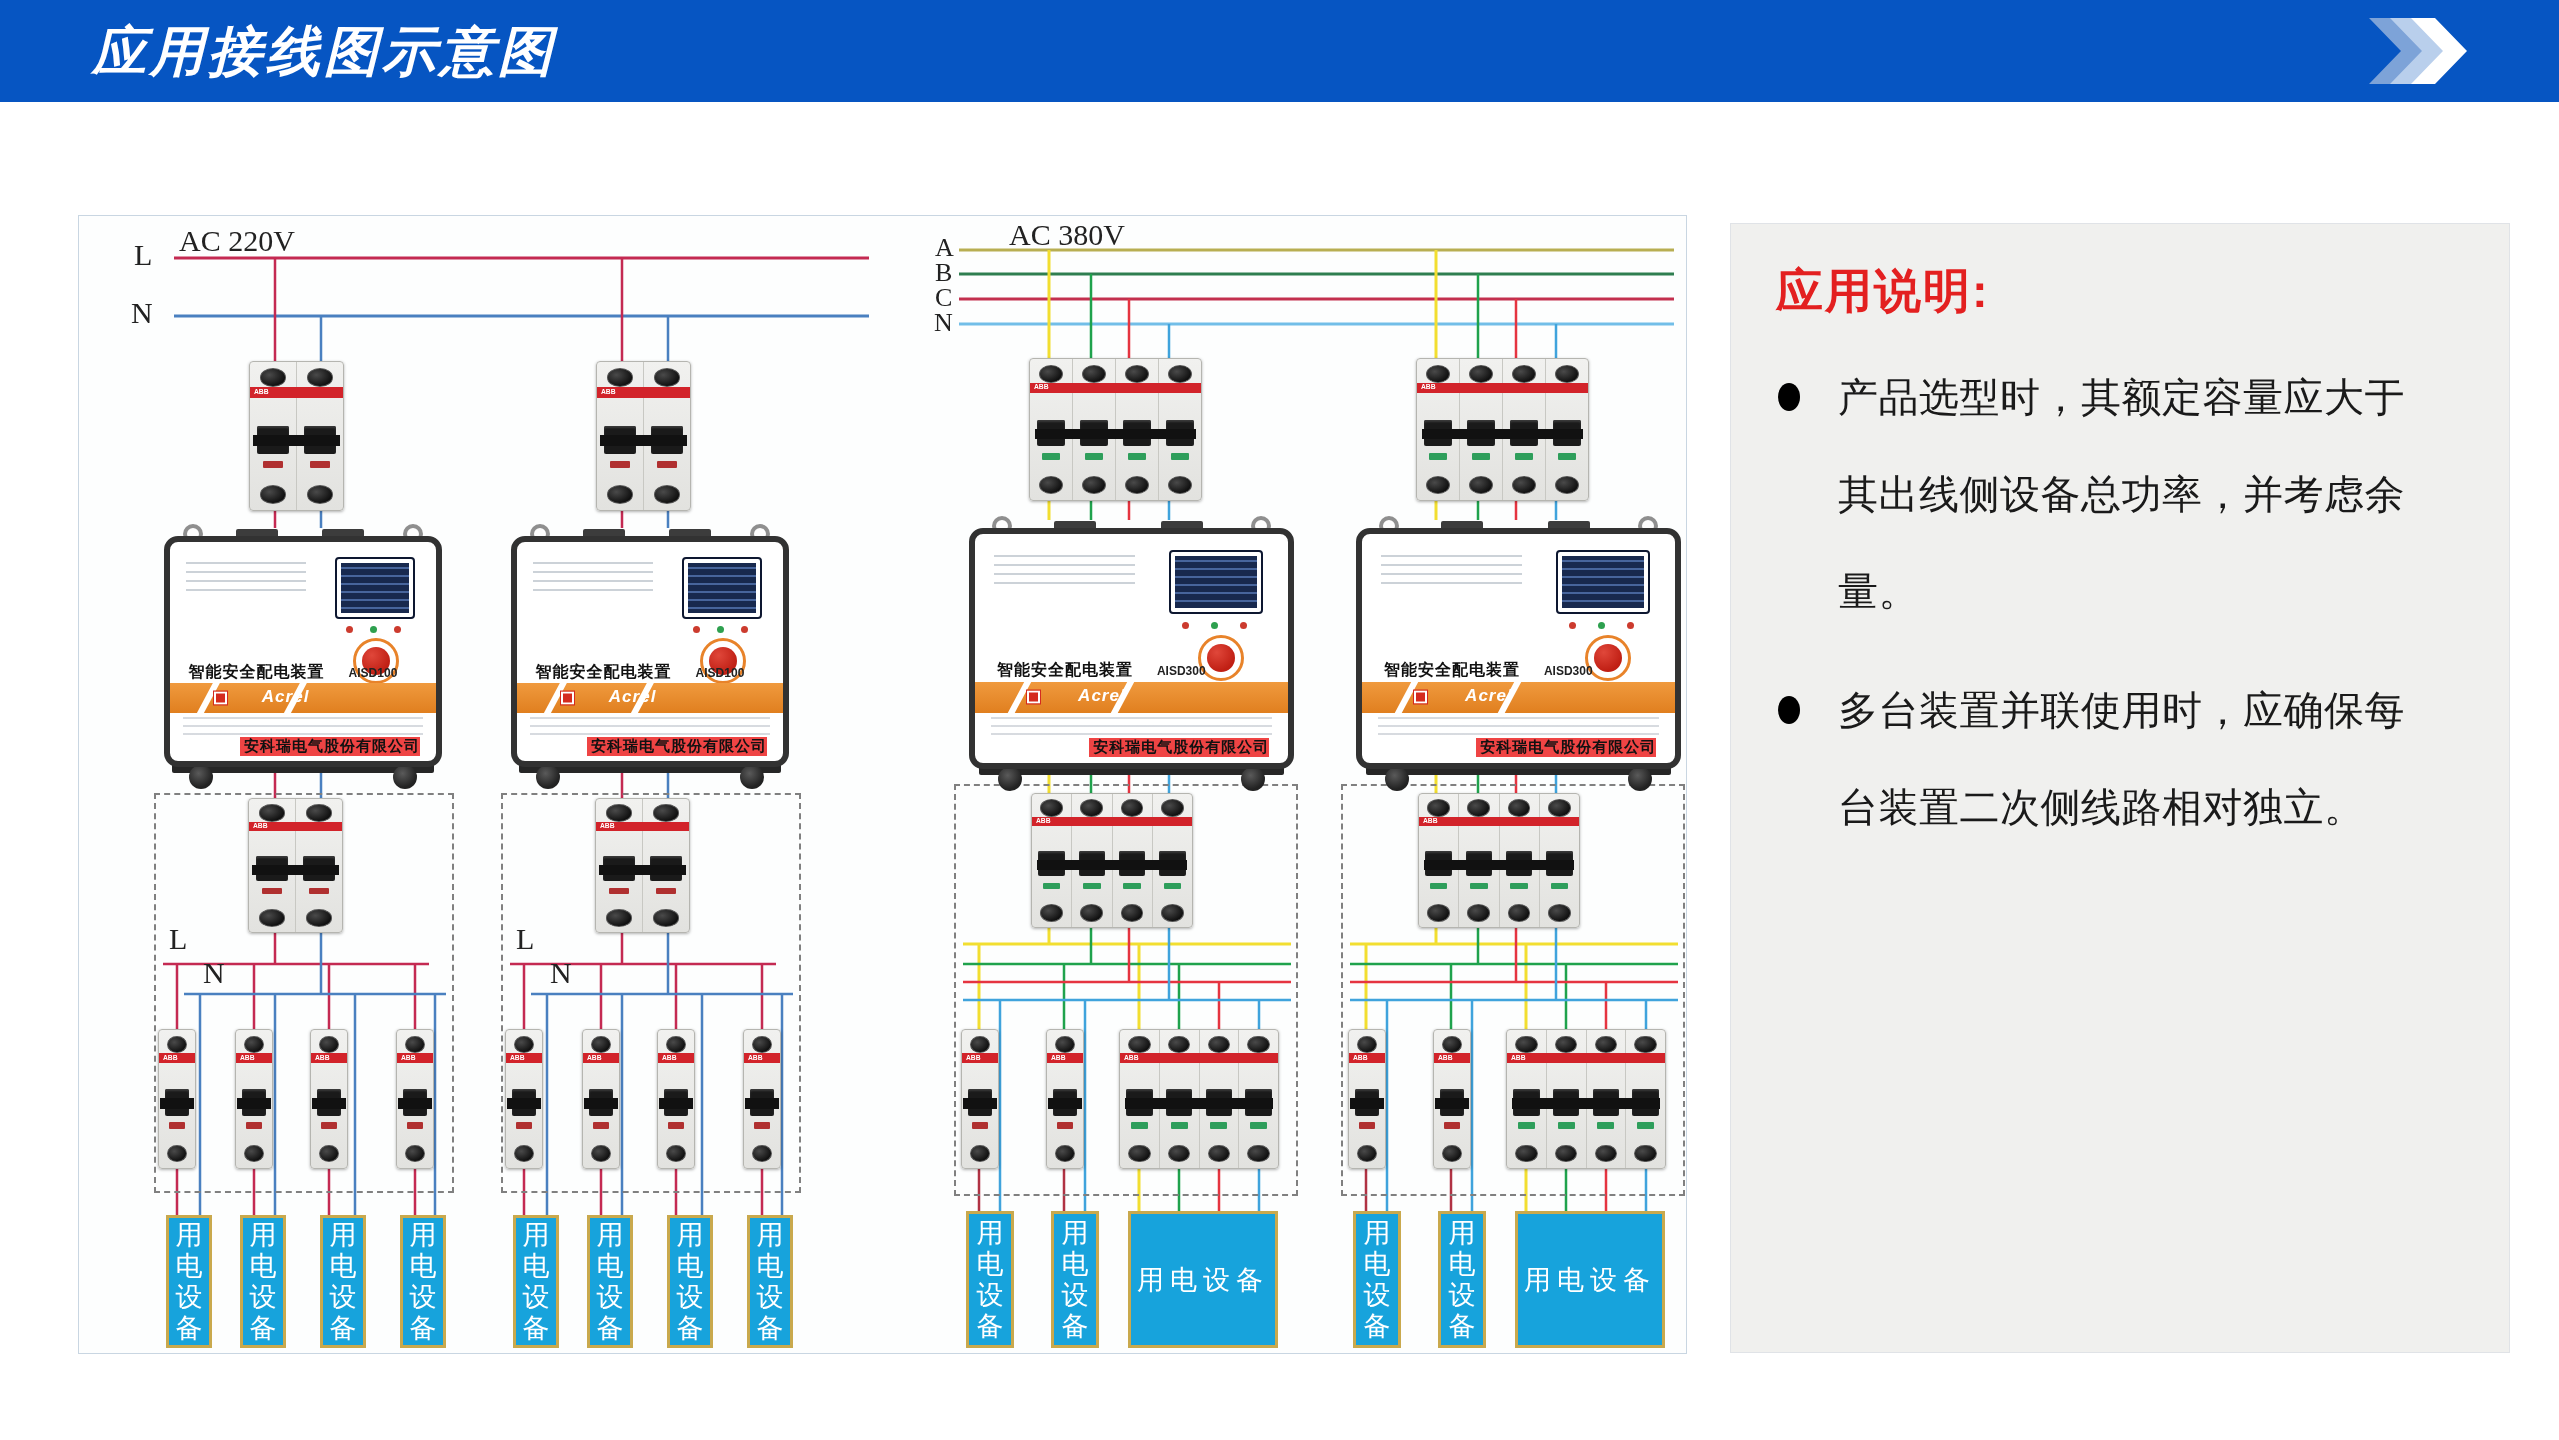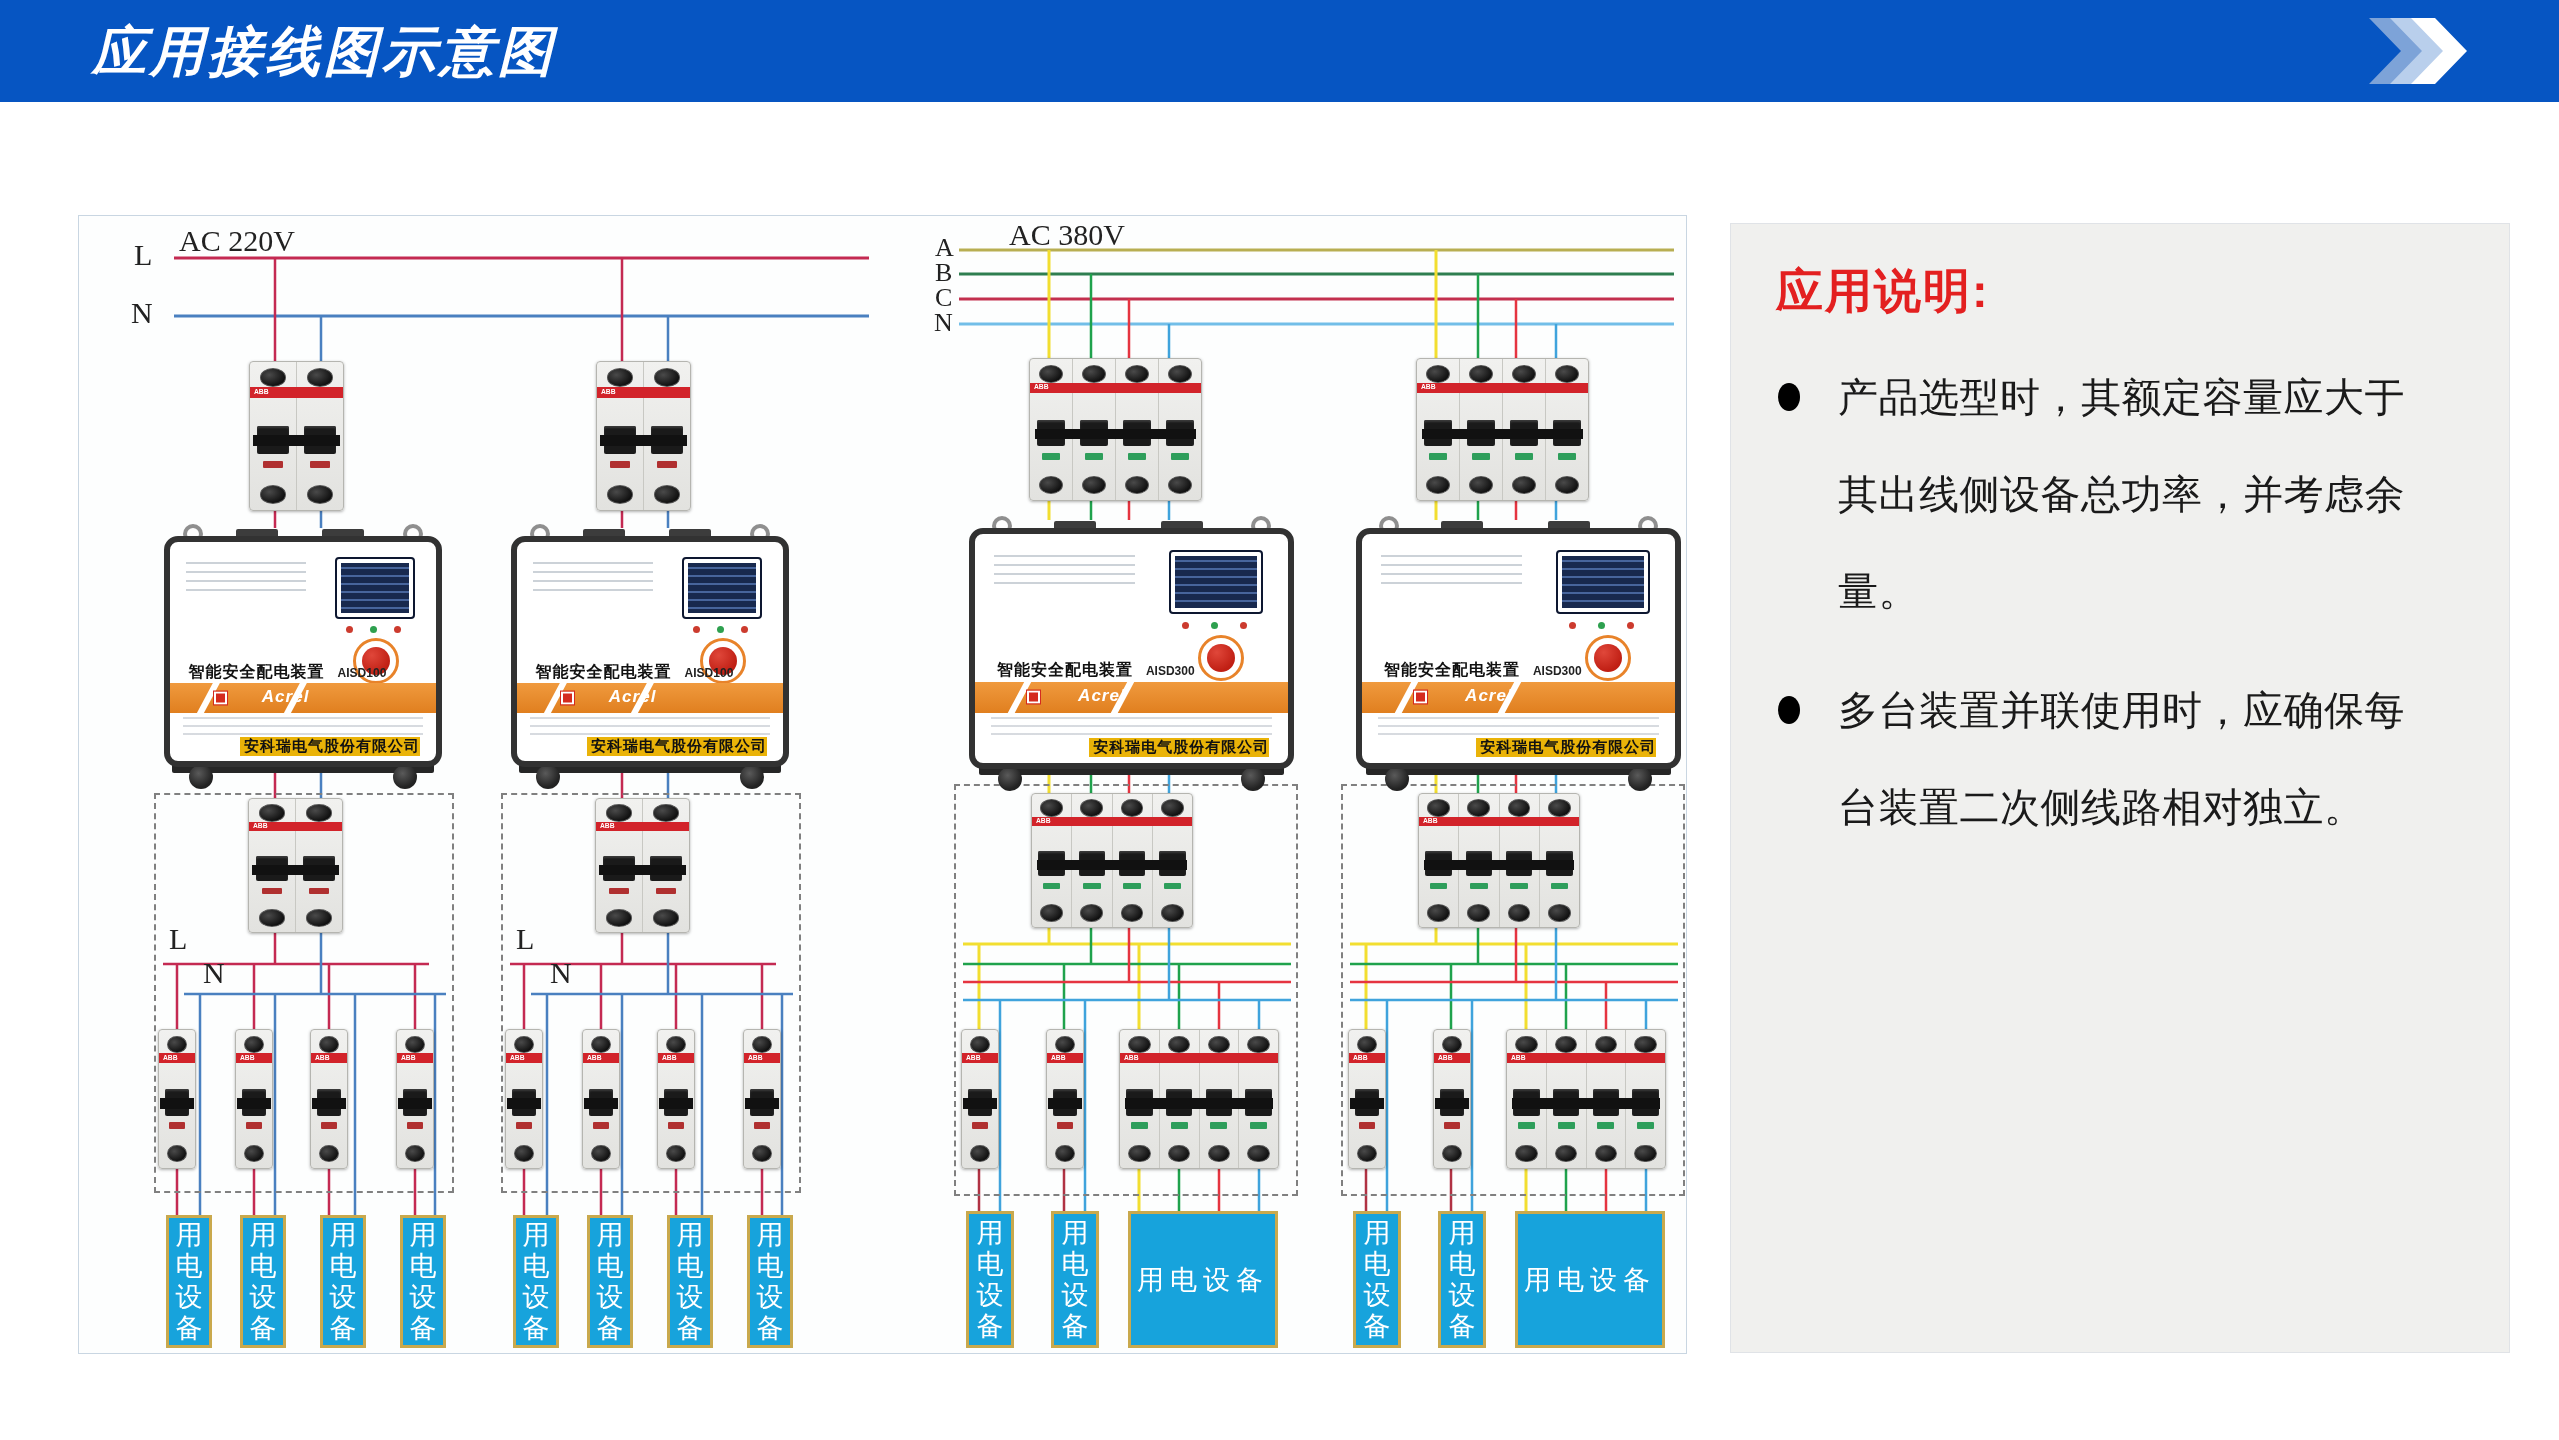--- a/index.html
+++ b/index.html
@@ -71,33 +71,33 @@
   .aisd .leds{position:absolute;right:13%;top:38.5%;width:21%;display:flex;justify-content:space-between;}
   .aisd .leds i{width:7px;height:7px;border-radius:50%;}
   .aisd .leds .l1{background:#cc3b2e;}.aisd .leds .l2{background:#2ea04f;}.aisd .leds .l3{background:#cc3b2e;}
   .aisd .btn{position:absolute;right:14%;top:44%;width:46px;height:46px;border:3px solid #E8832A;
     border-radius:50%;background:#fff;display:flex;align-items:center;justify-content:center;}
   .aisd .btn i{width:28px;height:28px;border-radius:50%;
     background:radial-gradient(circle at 35% 30%,#e0473a,#c01f14 70%);}
   .aisd .btnlab{position:absolute;right:9%;top:66.5%;width:26%;text-align:center;font-size:9px;color:#444;}
   .aisd .atitle{position:absolute;left:7%;top:55%;font-size:16px;color:#111;white-space:nowrap;}
   .aisd .atitle b{letter-spacing:1px;}
-  .aisd .model{font-size:12px;font-weight:bold;color:#222;margin-left:13px;display:inline;}
+  .aisd .model{font-size:12px;font-weight:bold;color:#222;margin-left:24px;display:inline;}
   .aisd .band{position:absolute;left:0;right:0;top:64.5%;height:13.5%;
     background:linear-gradient(#f09a3e,#e07f1f);overflow:hidden;}
   .aisd .sl{position:absolute;top:-4px;bottom:-4px;width:7px;background:#fff;transform:skewX(-28deg);}
   .aisd .s1{left:13%;} .aisd .s2{left:46%;}
   .aisd .lsq{position:absolute;left:16.5%;top:50%;transform:translateY(-50%);width:13px;height:13px;
     background:#d42b1f;border:2px solid #fff;outline:1px solid #d42b1f;}
   .aisd .acrel{position:absolute;left:24%;top:50%;transform:translateY(-55%);color:#fff;
     font-style:italic;font-weight:bold;font-size:17px;letter-spacing:1px;margin-left:28px;}
   .aisd .fine{position:absolute;left:5%;right:5%;top:80%;height:10%;opacity:.55;
     background:repeating-linear-gradient(to bottom,#b7bdc6 0 2px,transparent 2px 8px);}
   .aisd .company{position:absolute;right:6%;bottom:2.5%;font-size:15px;font-weight:bold;
-    color:#111;letter-spacing:1px;background:#eab308;padding-left:4px;z-index:2;}
+    color:#111;letter-spacing:1px;background:#ef4444;padding-left:4px;z-index:2;}
 
   
   .load{position:absolute;background:#17A3DC;border:3px solid #C9A94D;color:#fff;
     display:flex;align-items:center;justify-content:center;}
   .load.v span{width:30px;word-break:break-all;font-size:27px;line-height:31px;text-align:center;}
   .load.h span{font-size:27px;letter-spacing:6px;white-space:nowrap;}
 </style>
 </head>
 <body>
 

